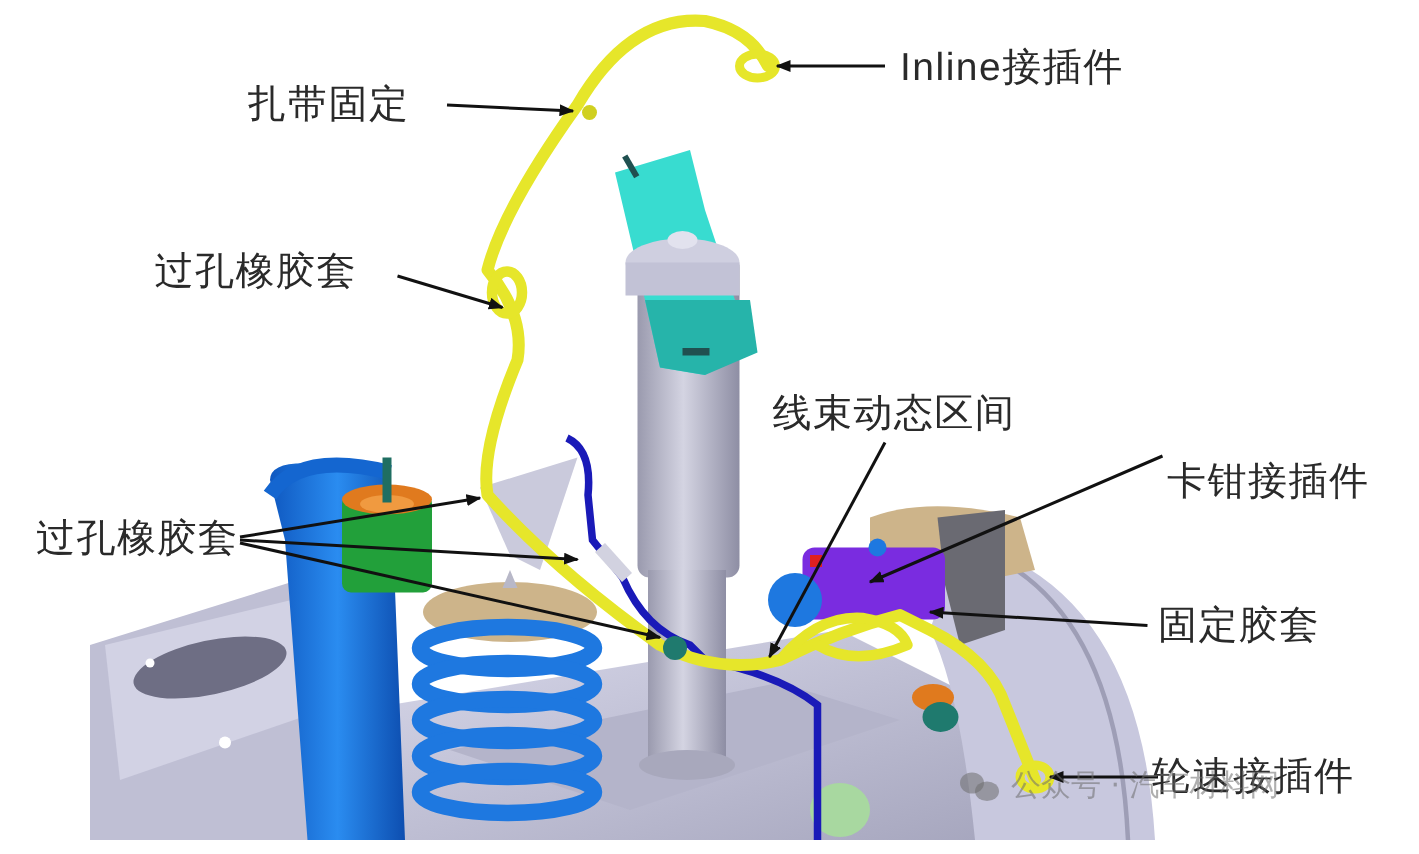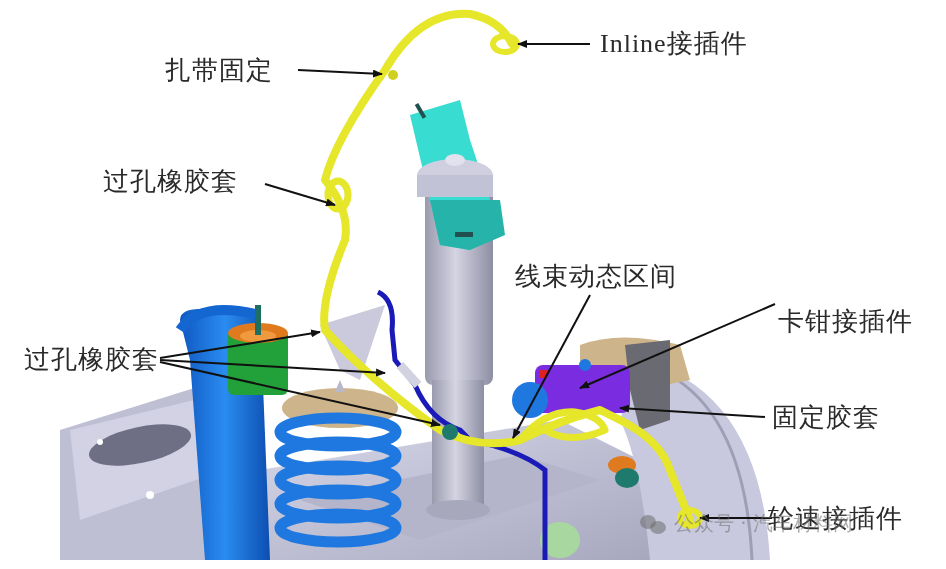--- a/index.html
+++ b/index.html
@@ -1,19 +1,19 @@
 <!DOCTYPE html>
 <html><head>
 <meta charset="utf-8">
 <style>
   html,body{margin:0;padding:0;background:#ffffff;}
   body{width:946px;height:569px;overflow:hidden;position:relative;font-family:"DejaVu Serif","Liberation Serif",serif;}
   #scene{position:absolute;left:0;top:0;width:946px;height:569px;}
   .label{position:absolute;font-size:26px;color:#2a2a2a;white-space:nowrap;line-height:1;letter-spacing:1px;}
-  .label.en{font-family:Liberation Serif, serif;}
+  .label.en{font-family:Liberation Sans, sans-serif;}
   .watermark{position:absolute;left:640px;top:510px;font-size:20px;color:rgba(110,110,110,0.55);white-space:nowrap;font-family:"DejaVu Sans",sans-serif;display:flex;align-items:center;gap:6px;}
   .wm-icon{width:28px;height:22px;position:relative;}
   .wm-icon span{position:absolute;border-radius:50%;background:rgba(110,110,110,0.55);}
 </style>
 </head>
 <body>
 
 <svg id="scene" width="946" height="569" viewBox="0 0 946 569" xmlns="http://www.w3.org/2000/svg">
   <defs>
     <marker id="ah" markerWidth="10" markerHeight="8" refX="9" refY="4" orient="auto" markerUnits="userSpaceOnUse">

